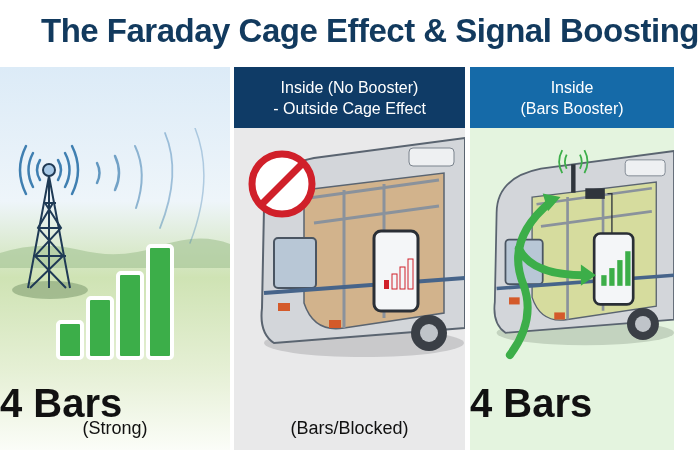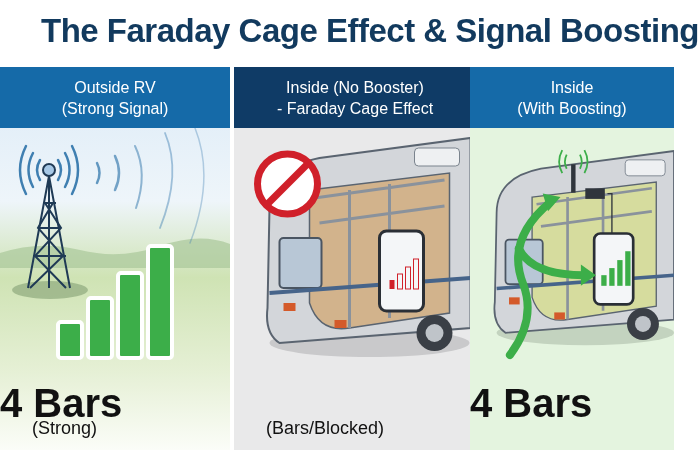--- a/index.html
+++ b/index.html
@@ -1,38 +1,34 @@
 <!DOCTYPE html>
 <html><head>
 <meta charset="utf-8">
 <style>
   html,body{margin:0;padding:0;}
   body{width:700px;height:450px;background:#ffffff;position:relative;overflow:hidden;font-family:"Liberation Sans",sans-serif;}
   .title{position:absolute;left:0;top:12px;width:700px;text-align:center;font-size:33px;font-weight:bold;color:#123a5e;letter-spacing:-0.5px;padding-left:20px;}
   .panel{position:absolute;top:67px;height:383px;overflow:hidden;}
   .p1{left:0;width:230px;background:linear-gradient(#dcebf7 0%, #eef5fa 35%, #cfe3b4 55%, #e6f0d6 80%, #fbfdf8 100%);}
-  .p2{left:234px;width:231px;background:#e9e9ea;padding-left:11px;}
+  .p2{left:234px;width:231px;background:#e9e9ea;}
   .p3{left:470px;width:204px;background:#e4f4df;}
   .hdr{position:absolute;left:0;top:0;width:100%;height:61px;color:#fff;text-align:center;font-size:16px;line-height:21px;display:flex;flex-direction:column;justify-content:center;}
   .p1 .hdr,.p3 .hdr{background:#156aa8;}
   .p2 .hdr{background:#0f3b66;}
   .art{position:absolute;left:0;top:61px;width:100%;height:250px;}
   .big{position:absolute;left:0;width:100%;font-size:40px;font-weight:bold;color:#111;top:314px;}
-  .sub{position:absolute;left:0;width:100%;text-align:left;font-size:18px;color:#111;top:351px;margin-left:32px;}
+  .sub{position:absolute;left:0;width:100%;text-align:center;font-size:18px;color:#111;top:351px;}
 </style>
 </head>
 <body>
 
 <div class="title">The Faraday Cage Effect &amp; Signal Boosting</div>
 
 <div class="panel p1">
-  <div class="hdr">
-    <span>Outside RV</span>
-    <span>(Strong Signal)</span>
-  </div>
   <svg class="art" viewBox="0 0 230 250">
     <path d="M0 125 Q40 112 80 122 T160 118 T230 116 L230 140 L0 140Z" fill="#a9c79a" opacity="0.7"></path>
     <g fill="none" stroke="#3f7fb1" stroke-width="2.5" stroke-linecap="round">
       <path d="M40 32 Q34 42 40 52"></path>
         <path d="M58 32 Q64 42 58 52"></path>
       <path d="M33 25 Q24 42 33 59"></path>
         <path d="M65 25 Q74 42 65 59"></path>
       <path d="M26 18 Q14 42 26 66"></path>
         <path d="M72 18 Q84 42 72 66"></path>
       <path d="M97 35 Q102 45 97 55" opacity="0.8"></path>
@@ -54,21 +50,21 @@
       <rect x="148" y="118" width="24" height="112" rx="3" fill="#3cae49" stroke="#fff" stroke-width="4"></rect>
     </g>
   </svg>
   <div class="big">4 Bars</div>
   <div class="sub">(Strong)</div>
 </div>
 
 <div class="panel p2">
   <div class="hdr">
     <span>Inside (No Booster)</span>
-    <span>- Faraday Cage Effect</span>
+    <span>- Outside Cage Effect</span>
   </div>
   <svg class="art" viewBox="0 0 231 250">
     <ellipse cx="130" cy="215" rx="100" ry="14" fill="#c9c9cb"></ellipse>
     <g>
       <path d="M30 80 Q30 40 80 30 L231 10 L231 200 L40 215 Q25 205 28 180Z" fill="#d3d6da" stroke="#5a6470" stroke-width="2"></path>
       <path d="M70 62 L210 45 L210 185 L110 200 Q80 205 70 175Z" fill="#d2b38c" stroke="#5a6470" stroke-width="1.5"></path>
       <path d="M75 70 L205 52 M80 95 L205 78 M110 62 L110 200 M150 56 L150 190" stroke="#8a929c" stroke-width="3" fill="none"></path>
       <rect x="40" y="110" width="42" height="50" rx="4" fill="#b8c7d6" stroke="#4a5562" stroke-width="2"></rect>
       <rect x="175" y="20" width="45" height="18" rx="4" fill="#eef0f2" stroke="#7a838d"></rect>
       <path d="M30 165 L231 150" stroke="#46648a" stroke-width="4"></path>
@@ -88,21 +84,21 @@
       <circle cx="48" cy="56" r="30" fill="#fff" stroke="#d0202a" stroke-width="7"></circle>
       <path d="M27 77 L69 35" stroke="#d0202a" stroke-width="7"></path>
     </g>
   </svg>
   <div class="sub">(Bars/Blocked)</div>
 </div>
 
 <div class="panel p3">
   <div class="hdr">
     <span>Inside</span>
-    <span>(With Boosting)</span>
+    <span>(Bars Booster)</span>
   </div>
   <svg class="art" viewBox="0 0 230 250">
     <ellipse cx="130" cy="215" rx="100" ry="14" fill="#c3d3bf"></ellipse>
     <g>
       <path d="M30 80 Q30 40 80 30 L230 10 L230 200 L40 215 Q25 205 28 180Z" fill="#d3d6da" stroke="#5a6470" stroke-width="2"></path>
       <path d="M70 62 L210 45 L210 185 L110 200 Q80 205 70 175Z" fill="#d6dc9e" stroke="#5a6470" stroke-width="1.5"></path>
       <path d="M75 70 L205 52 M80 95 L205 78 M110 62 L110 200 M150 56 L150 190" stroke="#8a929c" stroke-width="3" fill="none"></path>
       <rect x="40" y="110" width="42" height="50" rx="4" fill="#b8c7d6" stroke="#4a5562" stroke-width="2"></rect>
       <rect x="175" y="20" width="45" height="18" rx="4" fill="#eef0f2" stroke="#7a838d"></rect>
       <path d="M30 165 L230 150" stroke="#46648a" stroke-width="4"></path>

